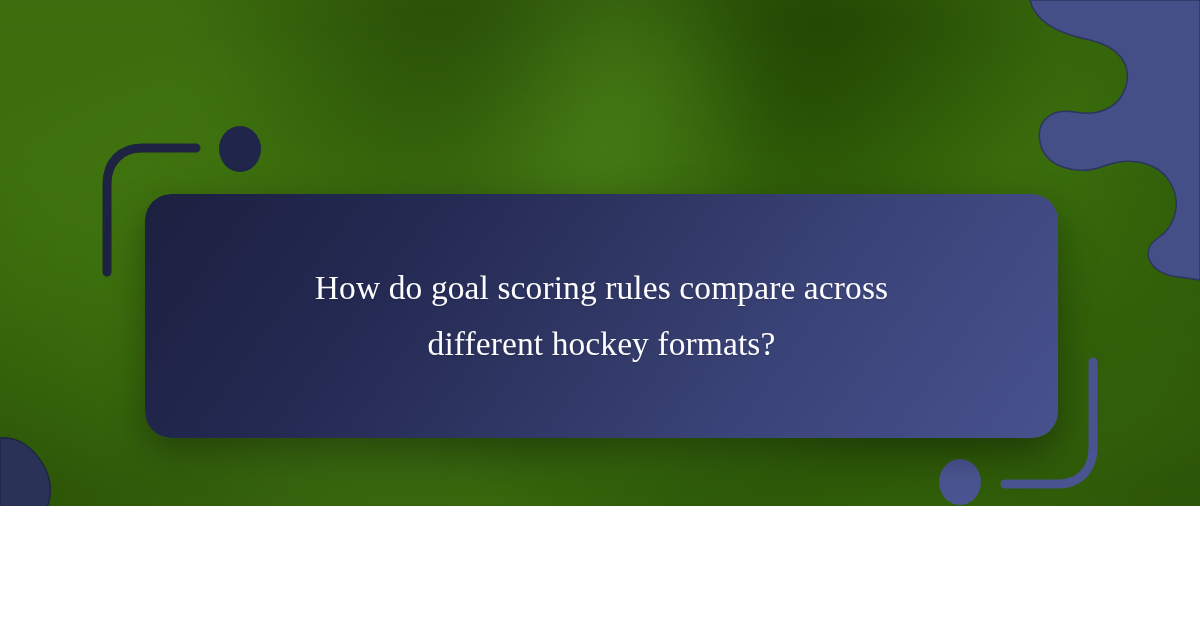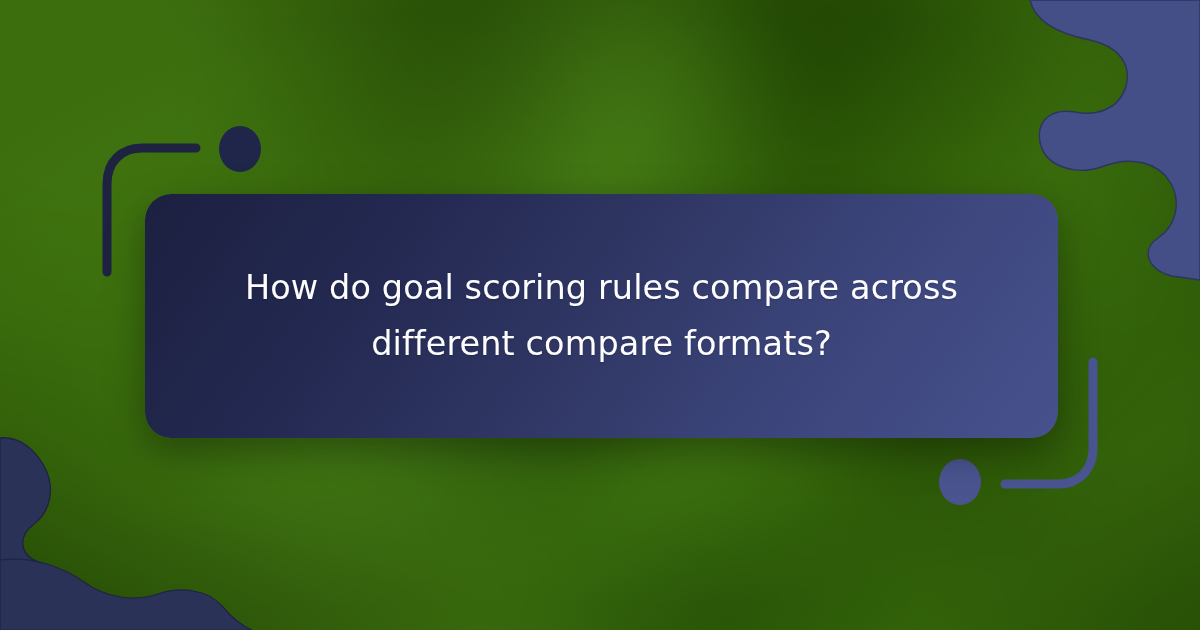--- a/index.html
+++ b/index.html
@@ -8,23 +8,24 @@
   html, body {
     width:1200px;
     height:630px;
     overflow:hidden;
     font-family:"DejaVu Sans", sans-serif;
   }
 
   #stage {
     position:relative;
     width:1200px;
-    height:630px;
+    height:506px;
     overflow:hidden;
     background:#4d7c0f;
+    font-family:Liberation Serif, serif;
   }
 
   
   .bg-base {
     position:absolute;
     inset:0;
     background:
       radial-gradient(circle at 12% 18%, #4c8a12 0 9%, transparent 34%),
       radial-gradient(circle at 30% 8%,  #2a5505 0 8%, transparent 30%),
       radial-gradient(circle at 46% 22%, #54941a 0 7%, transparent 28%),
@@ -146,17 +147,17 @@
     <ellipse cx="240" cy="149" rx="21" ry="23" fill="#20264a"></ellipse>
 
     <path fill="none" stroke="#4a5490" stroke-width="9" stroke-linecap="round" d="M1093,362 L1093,448 C1093,470 1079,484 1058,484 L1005,484"></path>
     <ellipse cx="960" cy="482" rx="21" ry="23" fill="#4a5490"></ellipse>
   </svg>
 
   <div class="card">
     <div class="card-grad-fix"></div>
     <div class="quote">
       <span>How do goal scoring rules compare across</span><br>
-      <span>different compare formats?</span>
+      <span>different hockey formats?</span>
     </div>
   </div>
 
 </div>
 
 </body></html>

